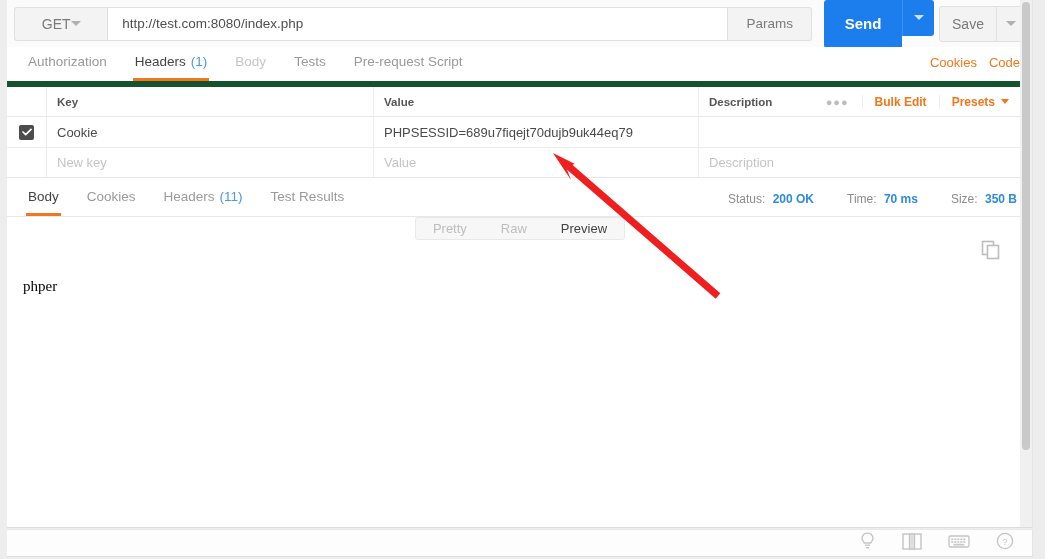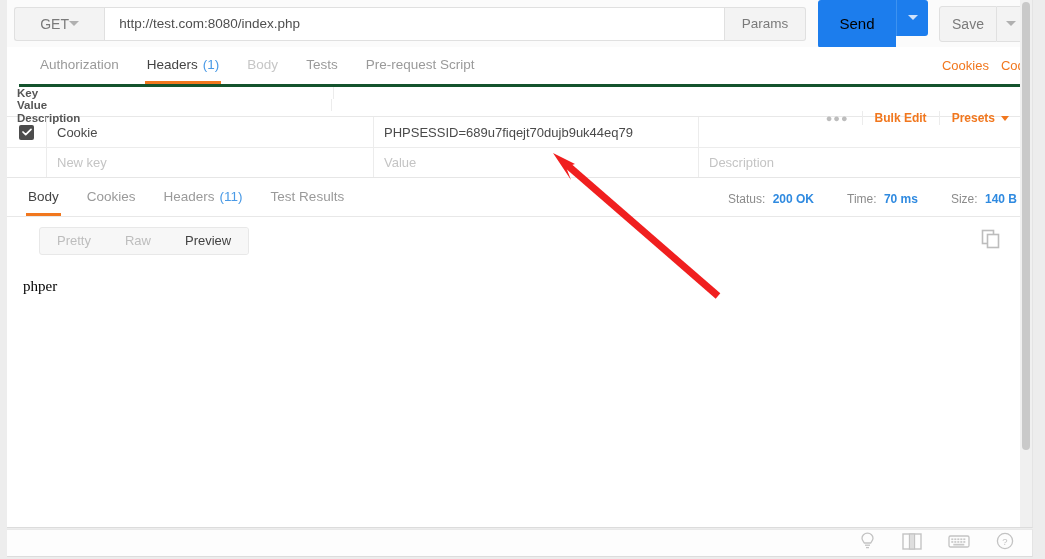--- a/index.html
+++ b/index.html
@@ -63,59 +63,59 @@
     border-left: none;
     border-radius: 0 3px 3px 0;
     display: flex; align-items: center; justify-content: center;
     color: #7a7a7a; font-size: 13.5px;
   }
   .send-group { display: flex; margin-left: 12px; }
   .send-btn {
     width: 78px; height: 48px;
     background: #1c7ded;
     border-radius: 3px 0 0 3px;
-    color: #000000; font-size: 15px; font-weight: normal;
+    color: #ffffff; font-size: 15px; font-weight: bold;
     display: flex; align-items: center; justify-content: center;
   }
   .send-caret-btn {
     width: 32px; height: 36px;
     background: #1c7ded;
     border-left: 1px solid #3d92f0;
     border-radius: 0 3px 3px 0;
     display: flex; align-items: center; justify-content: center;
   }
   .caret-white {
     width: 0; height: 0;
     border-left: 5px solid transparent;
     border-right: 5px solid transparent;
     border-top: 5px solid #cfe2fb;
   }
-  .save-group { display: flex; margin-left: 11px; }
+  .save-group { display: flex; margin-left: 5px; }
   .save-btn {
     width: 58px; height: 36px;
     background: #f3f3f3;
     border: 1px solid #e0e0e0;
     border-radius: 3px 0 0 3px;
     color: #7a7a7a; font-size: 14px;
     display: flex; align-items: center; justify-content: center;
   }
   .save-caret-btn {
     width: 29px; height: 36px;
     background: #f3f3f3;
     border: 1px solid #e0e0e0;
     border-left: none;
     border-radius: 0 3px 3px 0;
     display: flex; align-items: center; justify-content: center;
   }
 
   
   .req-tabs {
-    position: absolute; left: 12px; top: 47px; width: 1026px; height: 40px;
-    background: #fff;
-    border-bottom: 3px solid #14532d;
+    position: absolute; left: 0; top: 47px; width: 1026px; height: 40px;
+    background: #fff;
+    border-bottom: 6px solid #14532d;
     display: flex; align-items: flex-end;
     padding-left: 7px;
   }
   .rtab {
     height: 40px;
     display: flex; align-items: center;
     padding: 0 14px;
     font-size: 13.5px; color: #9a9a9a;
     position: relative;
   }
@@ -133,21 +133,21 @@
   }
   .link-orange { color: #f1771e; font-size: 13px; }
 
   
   .kv-table {
     position: absolute; left: 0; top: 87px; width: 1026px;
     background: #fff;
     font-size: 13px;
   }
   .kv-row { display: flex; height: 30px; align-items: stretch; }
-  .kv-head { background: #fff; border-bottom: 1px solid #e8e8e8; flex-direction: column; }
+  .kv-head { background: #fff; border-bottom: 1px solid #e8e8e8; }
   .kv-head .cell { font-weight: bold; color: #555; font-size: 11.5px; }
   .kv-row.data { height: 31px; border-bottom: 1px solid #ececec; }
   .kv-row.empty { height: 30px; border-bottom: 1px solid #e6e6e6; }
   .cell {
     display: flex; align-items: center;
     border-right: 1px solid #ececec;
     padding-left: 10px;
     color: #4a4a4a;
   }
   .c-check { width: 40px; justify-content: center; padding-left: 0; }
@@ -190,20 +190,21 @@
     font-size: 12px; color: #8b8b8b;
   }
   .res-meta .v { color: #2f8ae0; font-weight: bold; margin-left: 4px; }
 
   
   .body-toolbar {
     position: absolute; left: 0; top: 217px; width: 1026px; height: 47px;
     background: #fff;
     display: flex; align-items: center;
     padding: 0 32px;
+    flex-direction: column;
   }
   .seg {
     display: flex; height: 28px;
     background: #f7f7f7;
     border: 1px solid #e8e8e8;
     border-radius: 3px;
     overflow: hidden;
   }
   .seg-item {
     display: flex; align-items: center; padding: 0 17px;
@@ -376,21 +377,21 @@
         <span>
           <span>Status:</span>
           <span class="v">200 OK</span>
         </span>
         <span>
           <span>Time:</span>
           <span class="v">70 ms</span>
         </span>
         <span>
           <span>Size:</span>
-          <span class="v">140 B</span>
+          <span class="v">350 B</span>
         </span>
       </div>
     </div>
 
     <div class="body-toolbar">
       <div class="seg">
         <div class="seg-item">Pretty</div>
         <div class="seg-item">Raw</div>
         <div class="seg-item active">Preview</div>
       </div>

